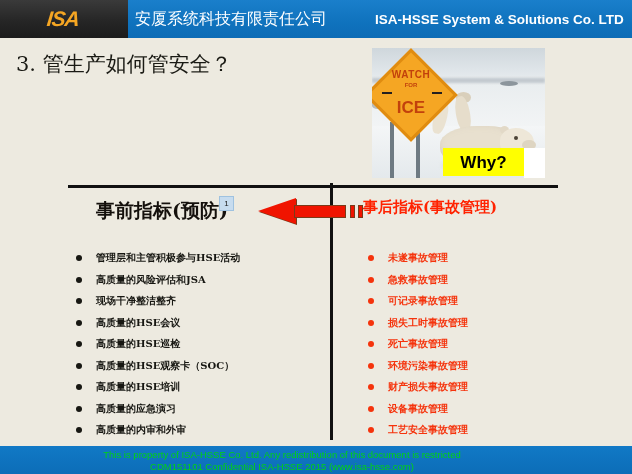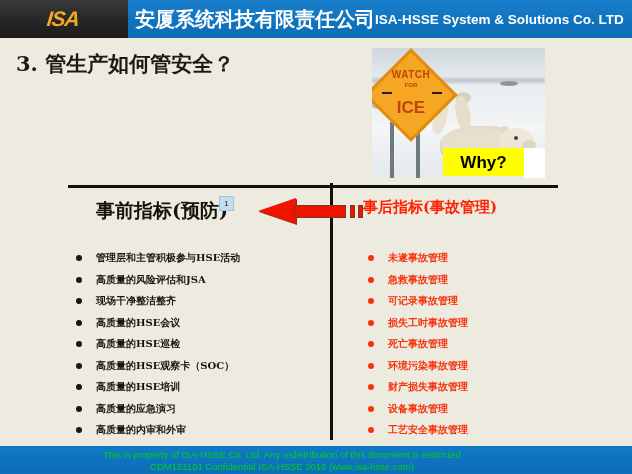--- a/index.html
+++ b/index.html
@@ -42,42 +42,42 @@
     font-style: italic;
     letter-spacing: -1px;
     line-height: 22px;
     text-align: center;
     transform: skewX(-6deg);
   }
   .header-title-cn {
     position: absolute;
     left: 135px; top: 8px;
     color: #ffffff;
-    font-size: 20px;
-    font-weight: bold;
+    font-size: 16px;
+    font-weight: normal;
     line-height: 22px;
     white-space: nowrap;
   }
   .header-title-en {
     position: absolute;
     left: 375px; top: 10px;
     color: #ffffff;
     font-size: 13.5px;
     font-weight: bold;
     line-height: 20px;
     white-space: nowrap;
   }
 
   
   .title-line1 {
     position: absolute;
     left: 16px; top: 50px;
     font-family: "DejaVu Serif", serif;
     font-size: 21px;
-    font-weight: bold;
+    font-weight: normal;
     color: #1a1a14;
     white-space: nowrap;
   }
   .title-line2 {
     position: absolute;
     left: 72px; top: 84px;
     font-family: "DejaVu Serif", serif;
     font-size: 21px;
     font-weight: bold;
     color: #1a1a14;

